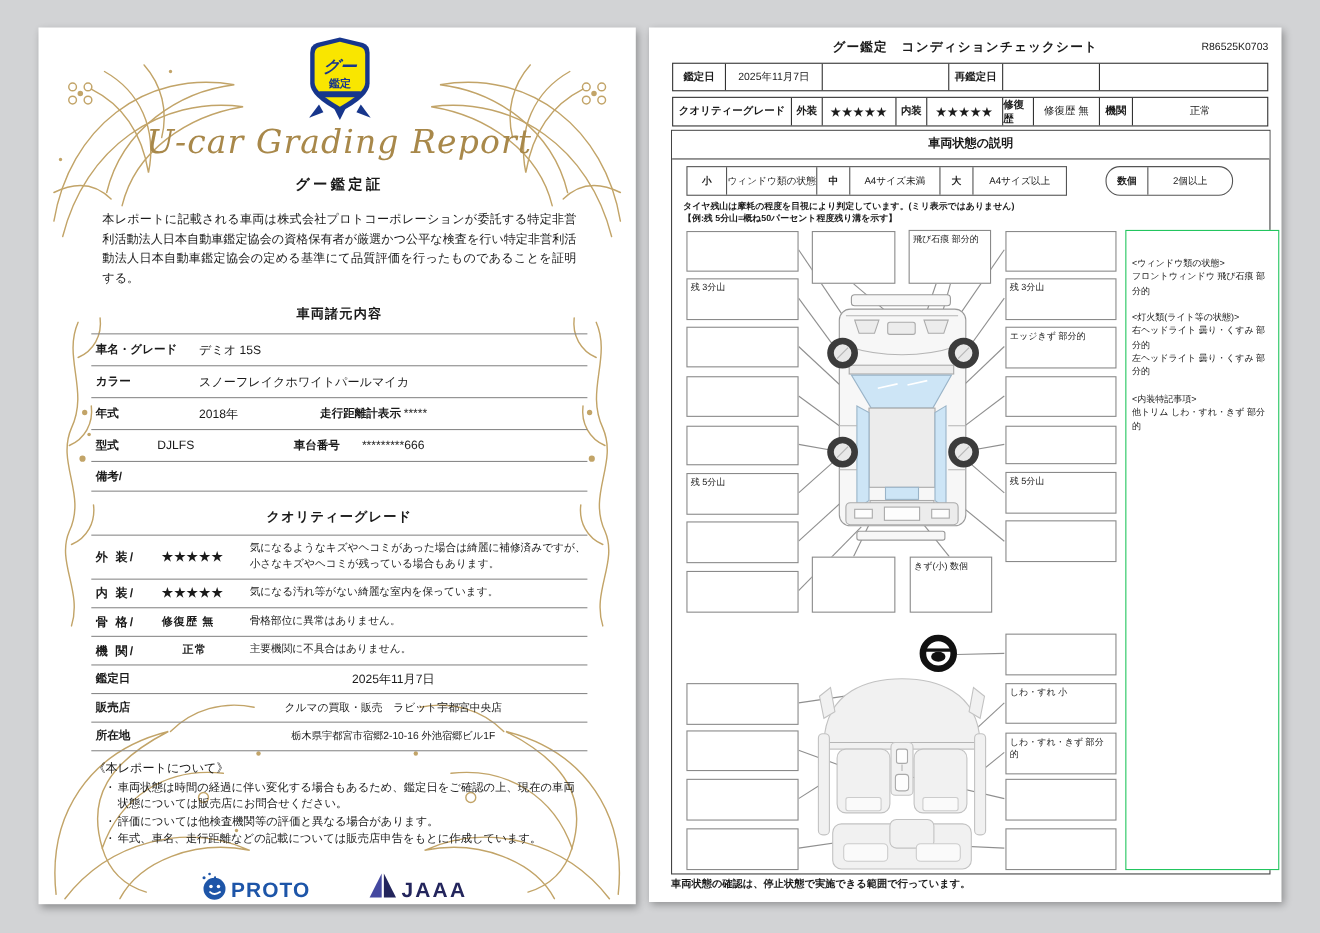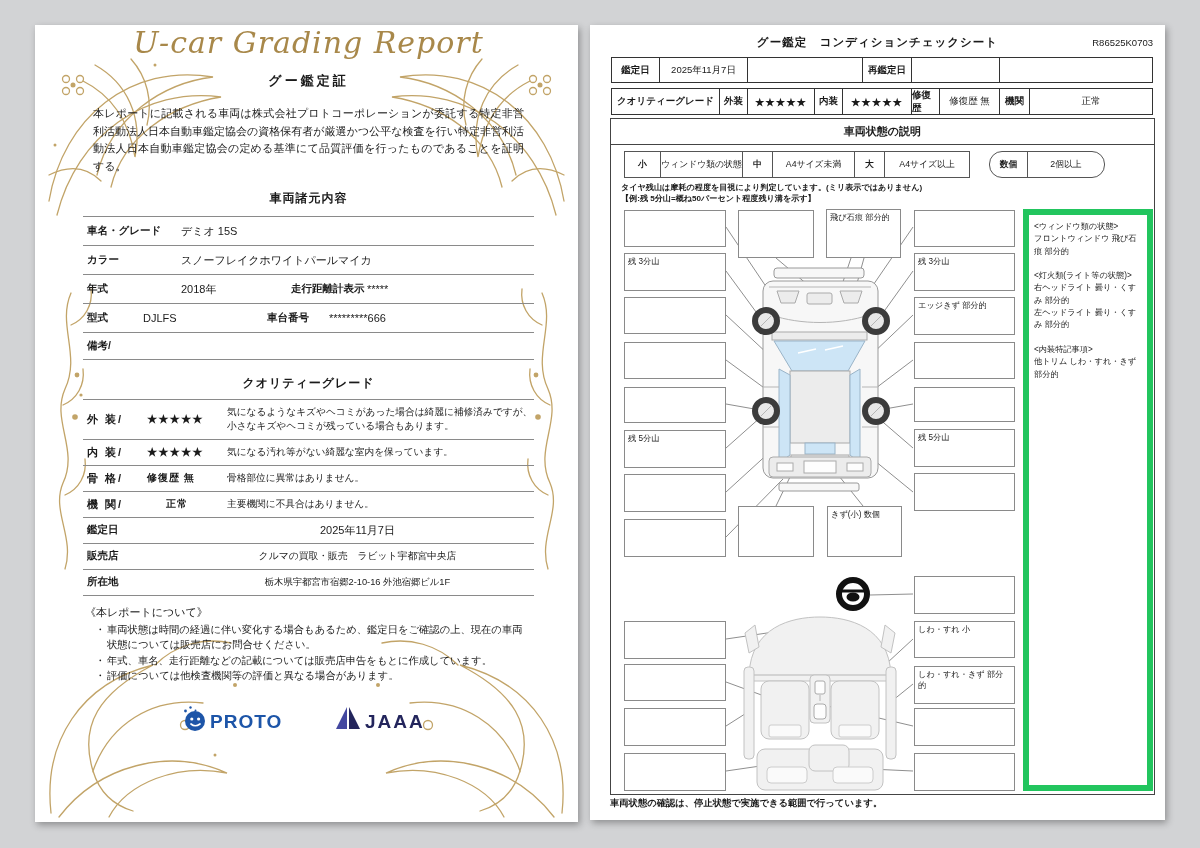--- a/index.html
+++ b/index.html
@@ -56,22 +56,22 @@
   .vstate{position:absolute;left:20px;top:93px;width:543px;height:675px;border:1.2px solid #444;box-sizing:content-box;}
   .vstate-head{height:25px;line-height:25px;text-align:center;font-weight:bold;font-size:11px;border-bottom:1.2px solid #444;background:#fff;position:relative;z-index:2;}
   .lg{position:absolute;display:flex;border:1px solid #555;height:25px;font-size:8.8px;background:#fff;z-index:2;}
   .lg .c{display:flex;align-items:center;justify-content:center;border-left:1px solid #555;box-sizing:border-box;flex:none;}
   .lg .c:first-child{border-left:none;}
   .lg .lab{font-weight:bold;}
   .tnote{position:absolute;left:10px;font-size:8.1px;font-weight:600;z-index:2;white-space:nowrap;}
   .diagram{position:absolute;left:0;top:0;width:543px;height:675px;z-index:1;}
   .ab{position:absolute;border:1px solid #8a8a8a;background:#fff;font-size:8.2px;line-height:1.3;
       padding:3px 3px;box-sizing:border-box;z-index:2;overflow:hidden;}
-  .remarks{position:absolute;left:412px;top:90px;width:130px;height:582px;border:6px solid #22c55e;
-           background:#fff;box-sizing:border-box;padding:6px 5px;font-size:8.2px;line-height:1.5;z-index:2;}
+  .remarks{position:absolute;left:412px;top:90px;width:140px;height:582px;border:1px solid #22c55e;
+           background:#fff;box-sizing:border-box;padding:24px 5px;font-size:8.2px;line-height:1.5;z-index:2;}
   .remark-line{min-height:12.3px;}
   .rp-foot{position:absolute;left:20px;top:772px;font-size:9.3px;font-weight:bold;}
   .ld{stroke:#8f8f8f;stroke-width:1;}
   .cf{fill:#f7f7f7;stroke:#999;stroke-width:1;}
   .ci{fill:#ececec;stroke:#aaa;stroke-width:1;}
   .ci2{fill:#f1f1f1;stroke:#c2c2c2;stroke-width:1;}
   .cw{fill:#fdfdfd;stroke:#aaa;stroke-width:1;}
   .cw2{fill:#fafafa;stroke:#ccc;stroke-width:1;}
   .cs{fill:none;stroke:#b5b5b5;stroke-width:1;}
   .glass{fill:#cde5f6;stroke:#9ab4c8;stroke-width:1;}
@@ -141,20 +141,32 @@
       <path class="gold" d="M24,792 C64,740 134,722 192,748 C142,738 92,758 74,792"></path>
       <path class="gold" d="M120,640 C140,620 168,612 196,618"></path>
       <path class="gold" d="M58,746 C64,766 78,780 98,786"></path>
       <circle class="gold" cx="150" cy="700" r="4.5"></circle>
       <circle class="golddot" cx="200" cy="660" r="2"></circle>
     </g>
   </svg>
 
   <div class="lp-content">
 
+    <div class="badge-wrap">
+      <svg width="62" height="78" viewBox="0 0 62 78">
+        <path d="M31,2 L52,7 Q58,9 58,16 L58,44 Q58,56 31,70 Q4,56 4,44 L4,16 Q4,9 10,7 Z" fill="#17368c"></path>
+        <path d="M31,6 L49,10.5 Q54,12 54,17 L54,43 Q54,52 31,65 Q8,52 8,43 L8,17 Q8,12 13,10.5 Z" fill="#f9e600"></path>
+        <text class="badge-goo" x="31" y="33" text-anchor="middle">グー</text>
+        <text class="badge-kantei" x="31" y="47" text-anchor="middle">鑑定</text>
+        <rect x="11" y="51" width="40" height="5.5" rx="2" fill="#17368c"></rect>
+        <path d="M12,63 L3,75 L16,70 Z" fill="#17368c"></path>
+        <path d="M50,63 L59,75 L46,70 Z" fill="#17368c"></path>
+        <path d="M26,67 L31,77 L36,67 Z" fill="#17368c"></path>
+      </svg>
+    </div>
 
     <div class="lp-title">U-car Grading Report</div>
     <div class="lp-sub">グー鑑定証</div>
     <p class="lp-intro">本レポートに記載される車両は株式会社プロトコーポレーションが委託する特定非営利活動法人日本自動車鑑定協会の資格保有者が厳選かつ公平な検査を行い特定非営利活動法人日本自動車鑑定協会の定める基準にて品質評価を行ったものであることを証明する。</p>
 
     <div class="sec-head">車両諸元内容</div>
     <div class="rule-table">
       <div class="srow">
         <span class="slabel">車名・グレード</span>
         <span class="sval">デミオ 15S</span>
@@ -213,22 +225,22 @@
       <div class="mrow">
         <span class="mlabel">所在地</span>
         <span class="mval" style="font-size:9.3px;">栃木県宇都宮市宿郷2-10-16 外池宿郷ビル1F</span>
       </div>
     </div>
 
     <div class="about">
       <div class="about-title">《本レポートについて》</div>
       <ul>
         <li>車両状態は時間の経過に伴い変化する場合もあるため、鑑定日をご確認の上、現在の車両状態については販売店にお問合せください。</li>
+        <li>評価については他検査機関等の評価と異なる場合があります。</li>
         <li>年式、車名、走行距離などの記載については販売店申告をもとに作成しています。</li>
-        <li>評価については他検査機関等の評価と異なる場合があります。</li>
       </ul>
     </div>
 
     <div class="logos">
       <svg width="122" height="30" viewBox="0 0 122 30">
         <circle cx="4.5" cy="7" r="1.4" fill="#1d55a8"></circle>
           <circle cx="9.5" cy="3.5" r="1.2" fill="#1d55a8"></circle>
         <circle cx="14.5" cy="6.5" r="1" fill="#1d55a8"></circle>
         <circle cx="14" cy="17" r="10" fill="#1d55a8"></circle>
         <circle cx="10.8" cy="15" r="1.6" fill="#fff"></circle>
@@ -275,21 +287,21 @@
     <div class="vstate-head">車両状態の説明</div>
 
     <div class="lg" style="left:13px;top:32px;">
       <div class="c lab" style="width:35px;">小</div>
       <div class="c" style="width:82px;">ウィンドウ類の状態</div>
       <div class="c lab" style="width:30px;">中</div>
       <div class="c" style="width:82px;">A4サイズ未満</div>
       <div class="c lab" style="width:30px;">大</div>
       <div class="c" style="width:85px;">A4サイズ以上</div>
     </div>
-    <div class="lg" style="left:378px;top:32px;border-radius:13px;">
+    <div class="lg" style="left:394px;top:32px;border-radius:13px;">
       <div class="c lab" style="width:37px;">数個</div>
       <div class="c" style="width:77px;">2個以上</div>
     </div>
     <div class="tnote" style="top:63px;">タイヤ残山は摩耗の程度を目視により判定しています。(ミリ表示ではありません)</div>
     <div class="tnote" style="top:74px;">【例:残 5分山=概ね50パーセント程度残り溝を示す】</div>
 
     <svg class="diagram" viewBox="0 0 543 675">
 
       <g>
         <line class="ld" x1="115" y1="108" x2="160" y2="175"></line>

